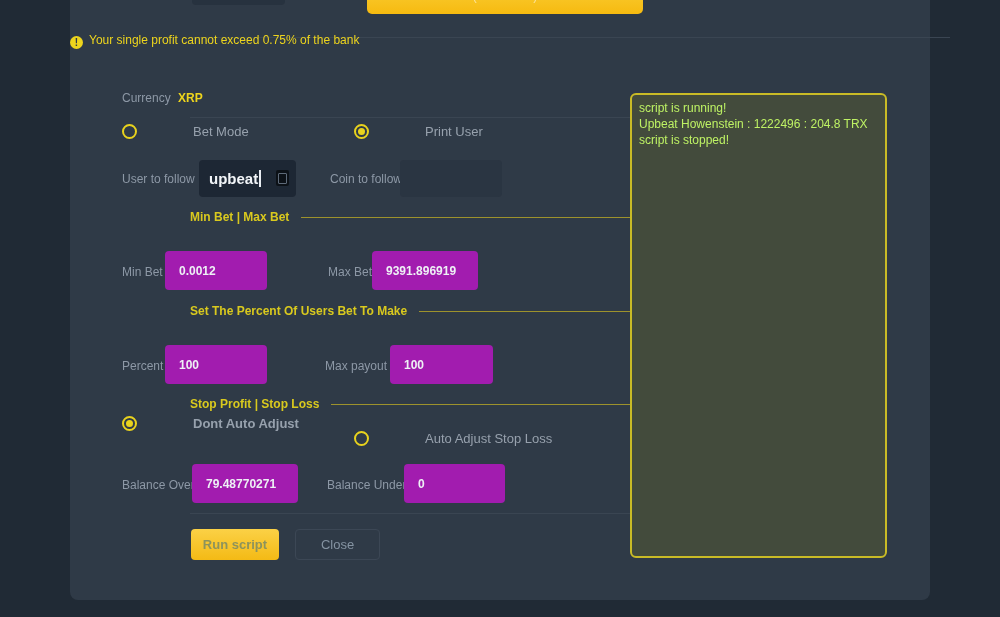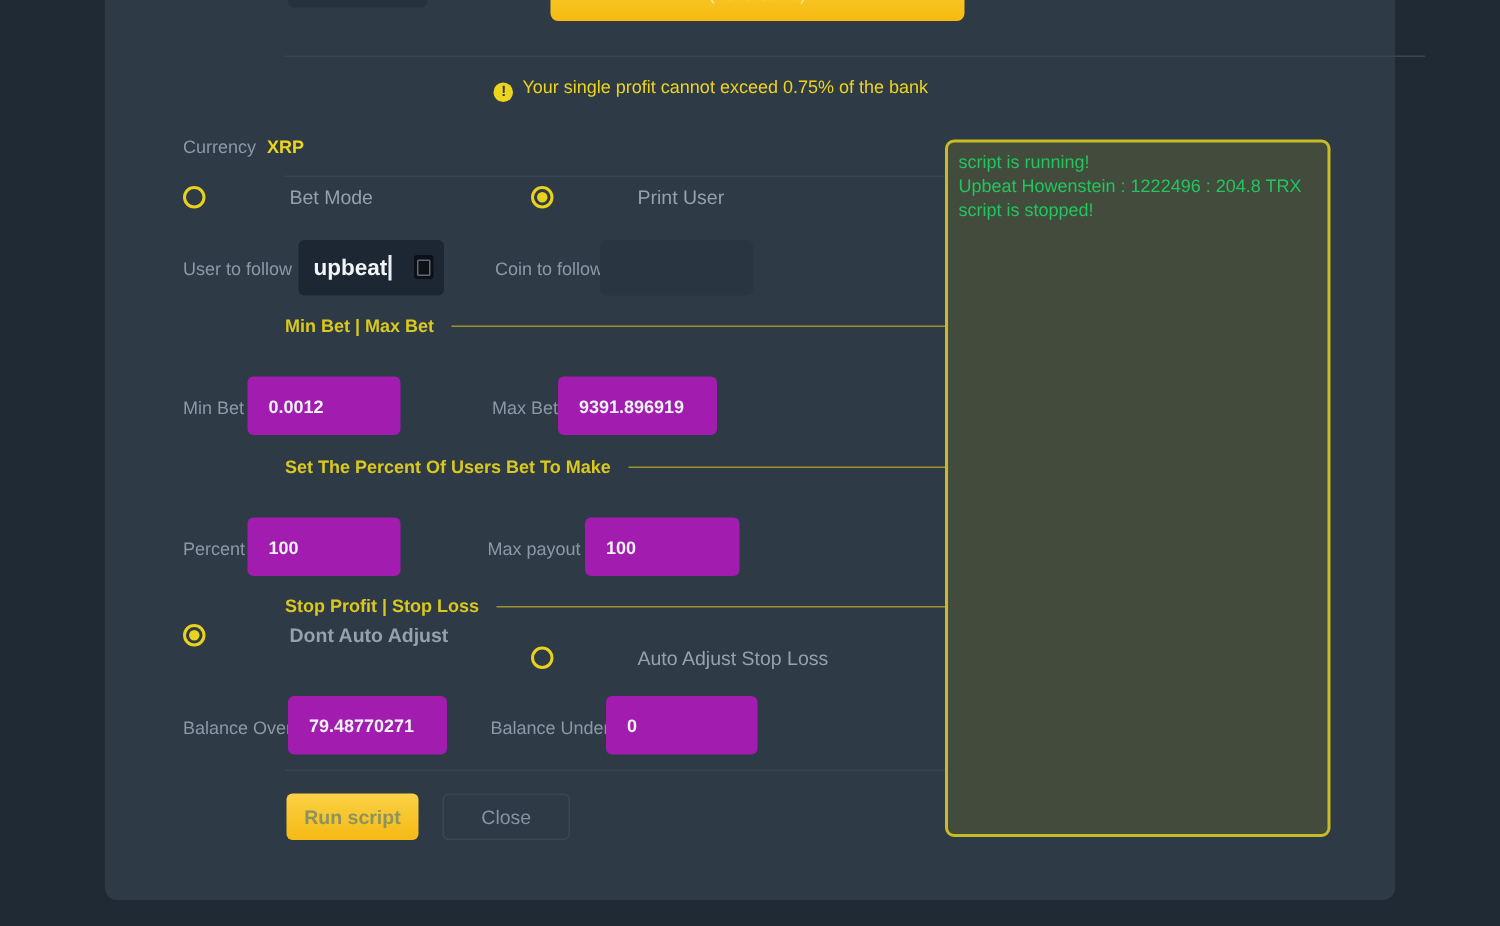--- a/index.html
+++ b/index.html
@@ -13,21 +13,21 @@
   
   .top-input-sliver { position:absolute; left:122px; top:0; width:93px; height:5px;
            background:#27323f; border-radius:0 0 4px 4px; }
   .top-btn { position:absolute; left:297px; top:-22px; width:276px; height:36px;
            border-radius:5px; background:linear-gradient(180deg,#fbd23c 0%,#f6ba10 100%);
            color:rgba(255,255,255,0.55); font-size:12px; display:flex; align-items:center;
            justify-content:center; border:none; }
 
   .divider { position:absolute; height:1px; background:#3a4552; }
 
-  .notice { position:absolute; left:0; top:51px; width:808px; text-align:center;
+  .notice { position:absolute; left:0; top:33px; width:808px; text-align:left;
             color:#edd41d; font-size:12px; }
   .notice-icon { display:inline-flex; width:13px; height:13px; border-radius:50%;
             background:#edd41d; color:#2f3a47; font-size:10px; font-weight:bold;
             align-items:center; justify-content:center; vertical-align:-2px; margin-right:6px; }
 
   .lbl { position:absolute; color:#8d98a6; font-size:12px; }
 
   .accent-text { position:absolute; color:#edd41d; font-size:12px; font-weight:bold; }
 
   .radio-row { position:absolute; display:flex; align-items:center; gap:8px; }
@@ -63,21 +63,21 @@
            background:linear-gradient(180deg,#fbd146 0%,#f4ba15 100%);
            color:#8d935c; font-size:13px; font-weight:bold; cursor:pointer;
            font-family:"Liberation Sans",sans-serif; }
   .btn-close { position:absolute; left:225px; top:529px; width:85px; height:31px;
            background:transparent; border:1px solid #3c4755; border-radius:4px;
            color:#8593a2; font-size:13px; cursor:pointer;
            font-family:"Liberation Sans",sans-serif; }
 
   .console { position:absolute; left:560px; top:93px; width:257px; height:465px;
            background:#434b3c; border:2px solid #c9bb26; border-radius:6px;
-           color:#22c55e; font-size:12px; line-height:16px; padding:5px 7px;
+           color:#bef264; font-size:12px; line-height:16px; padding:5px 7px;
            white-space:pre-wrap; overflow:hidden; }
 </style>
 </head>
 <body>
 
 <div id="screen">
   <div id="panel">
 
     <div class="top-input-sliver"></div>
     <button class="top-btn">(next round)</button>

